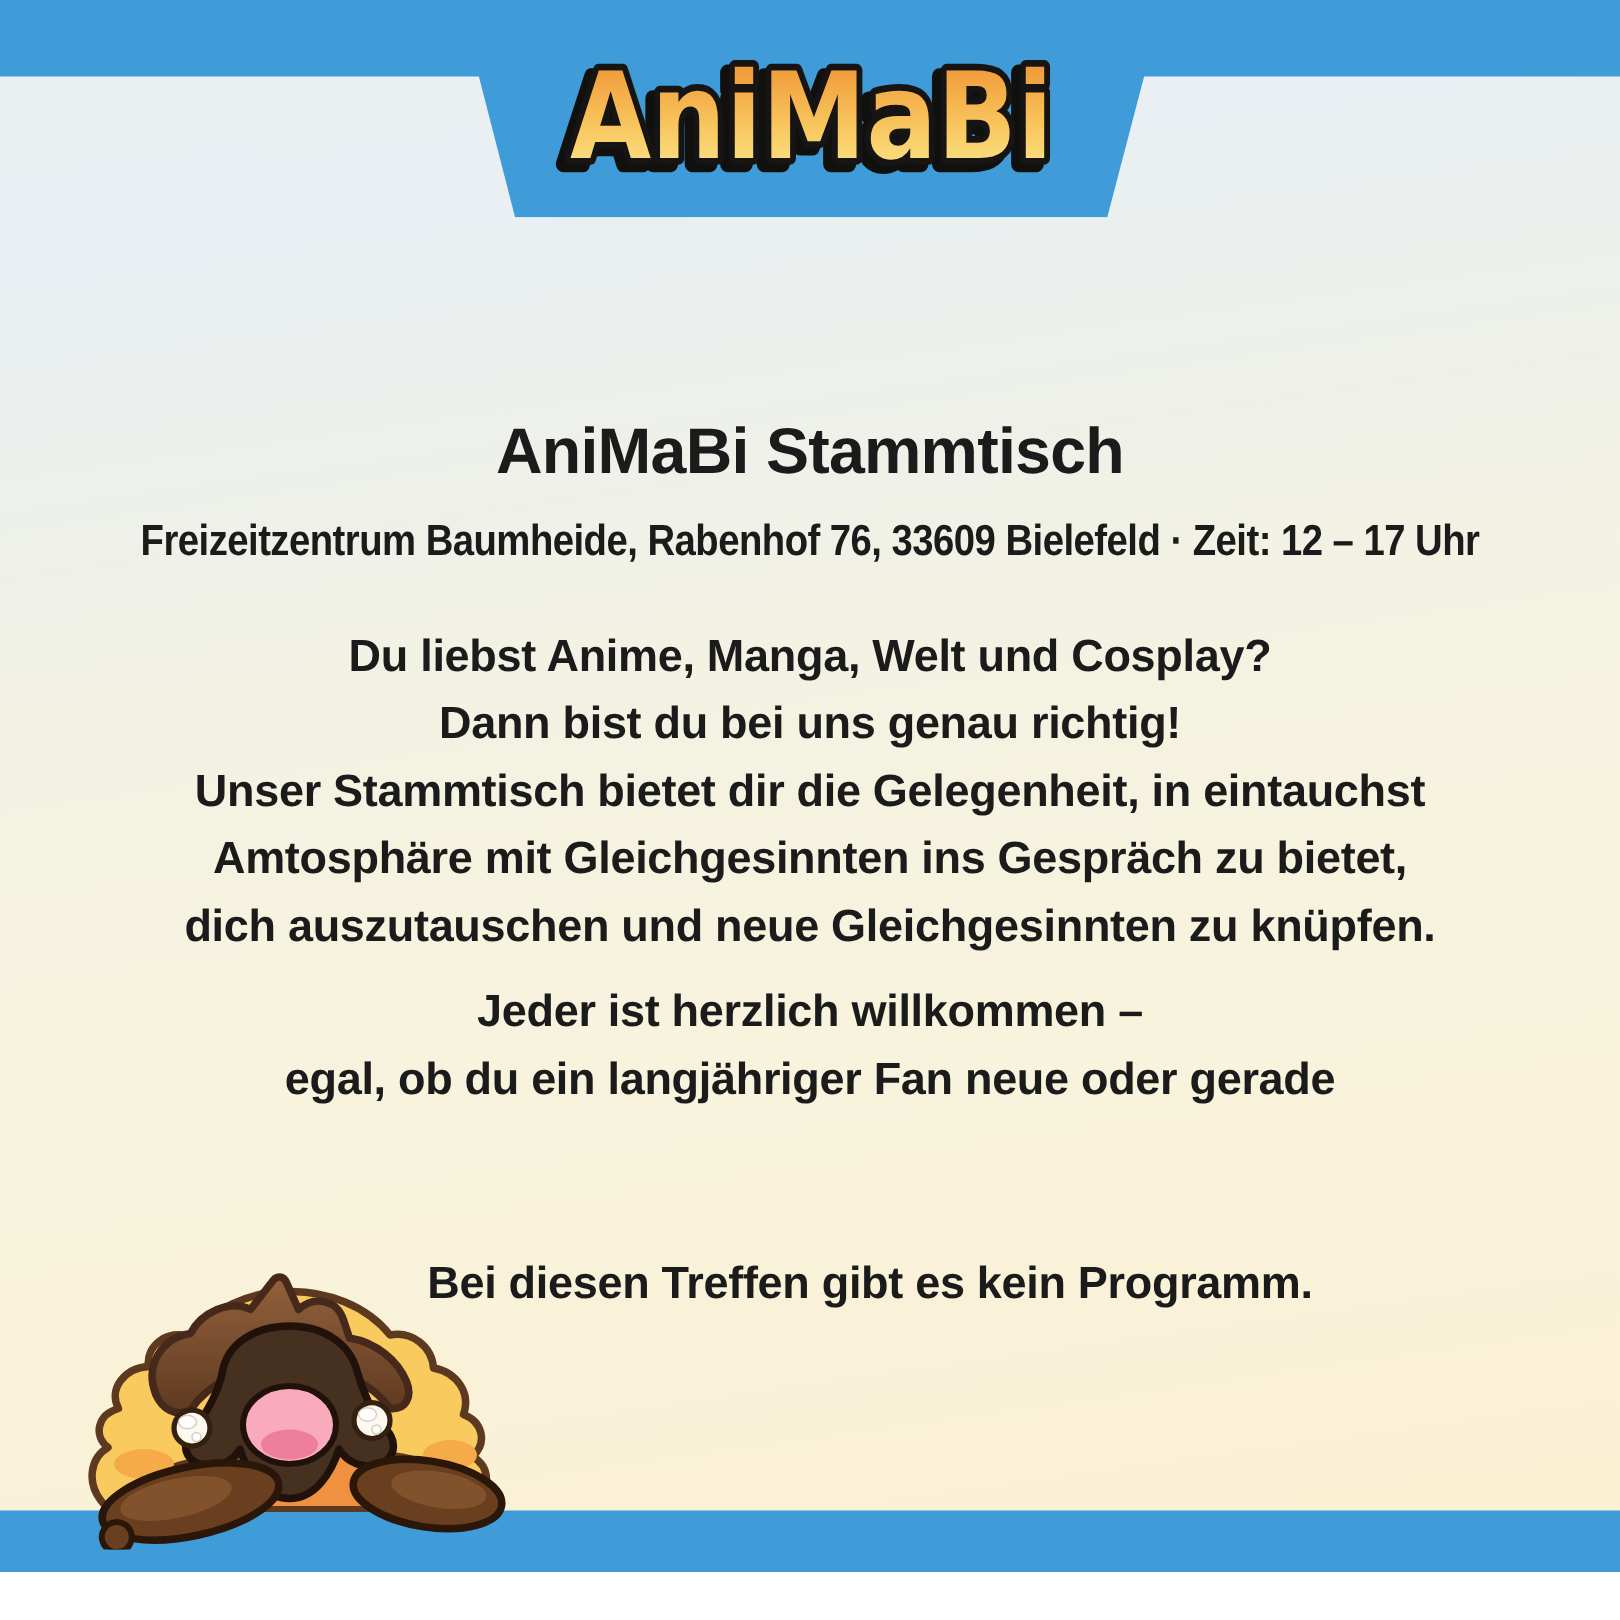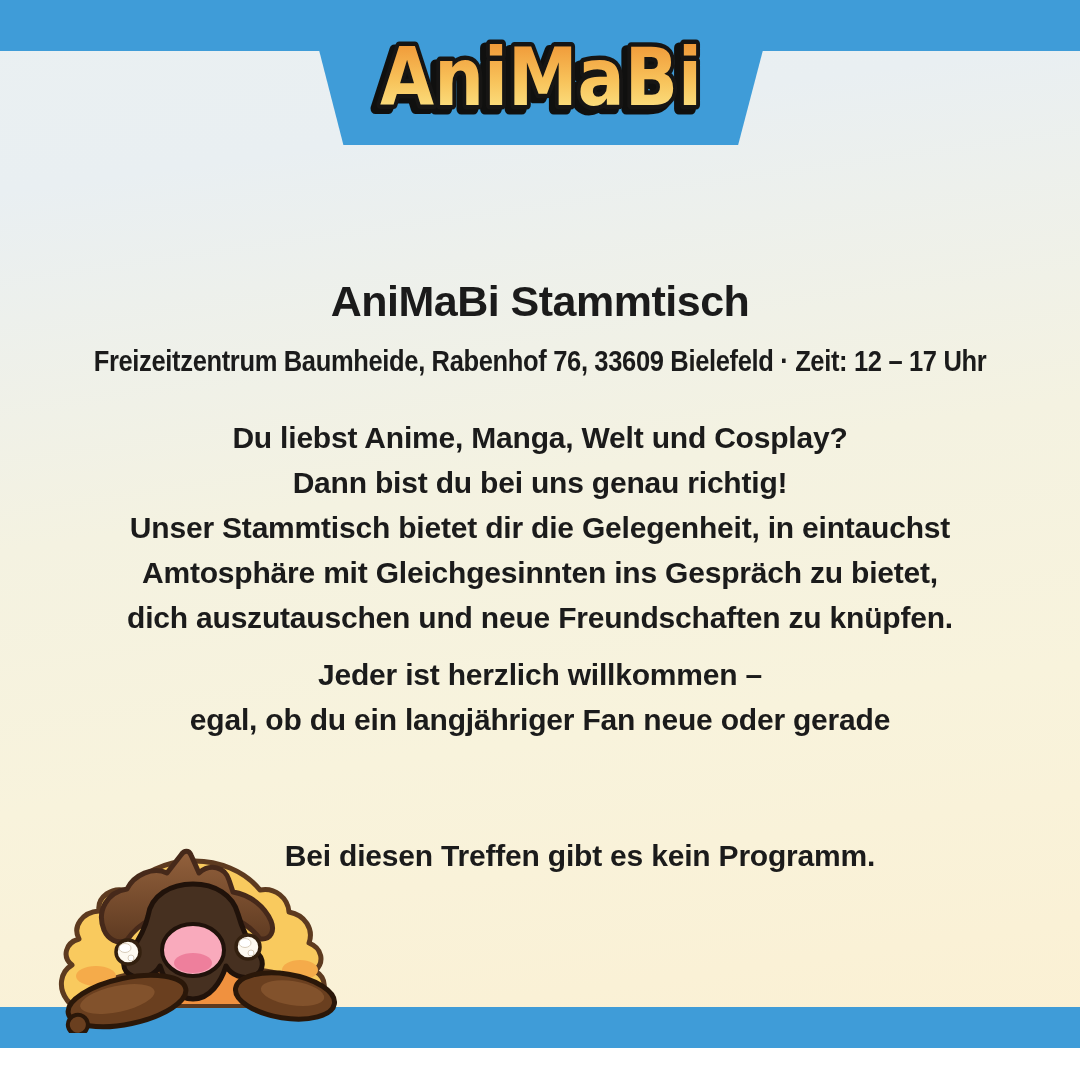--- a/index.html
+++ b/index.html
@@ -64,21 +64,21 @@
     <span>07.11.2026</span>
   </div>
 
   <div class="txt location">Freizeitzentrum Baumheide, Rabenhof 76, 33609 Bielefeld · Zeit: 12 – 17 Uhr</div>
 
   <div class="txt para para-1">
     <div>Du liebst Anime, Manga, Welt und Cosplay?</div>
     <div>Dann bist du bei uns genau richtig!</div>
     <div>Unser Stammtisch bietet dir die Gelegenheit, in eintauchst</div>
     <div>Amtosphäre mit Gleichgesinnten ins Gespräch zu bietet,</div>
-    <div>dich auszutauschen und neue Freundschaften zu knüpfen.</div>
+    <div>dich auszutauschen und neue Gleichgesinnten zu knüpfen.</div>
   </div>
 
   <div class="txt para para-2">
     <div>Jeder ist herzlich willkommen –</div>
     <div>egal, ob du ein langjähriger Fan neue oder gerade</div>
   </div>
 
   <div class="txt para para-3">
     <div>Bei diesen Treffen gibt es kein Programm.</div>
   </div>

